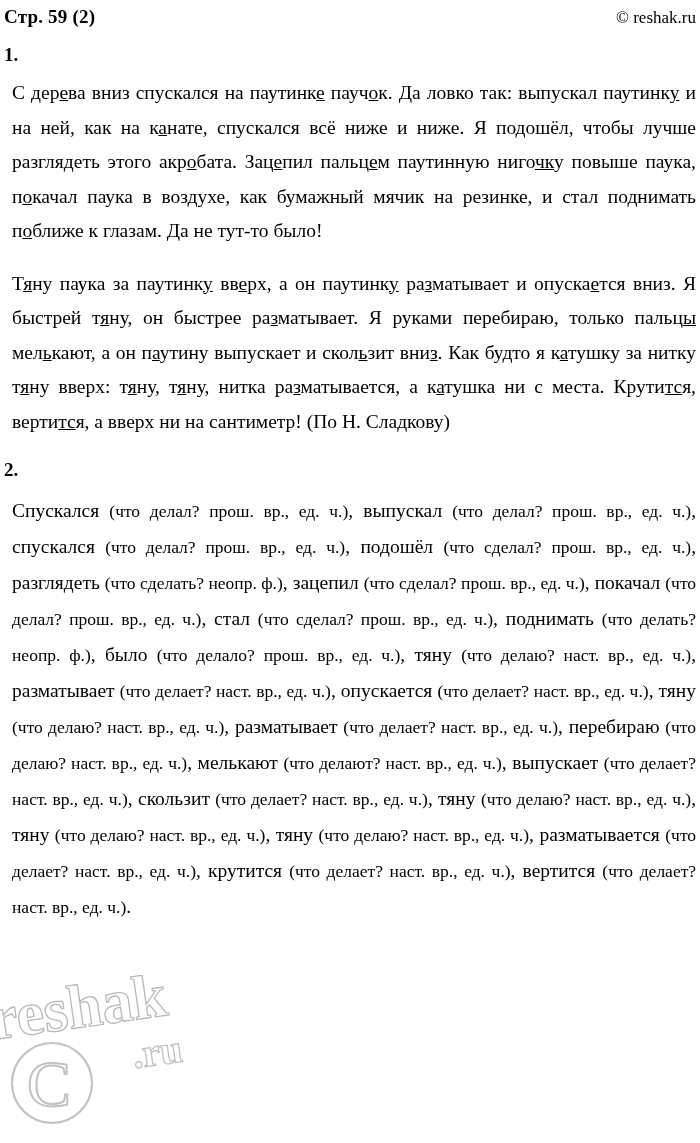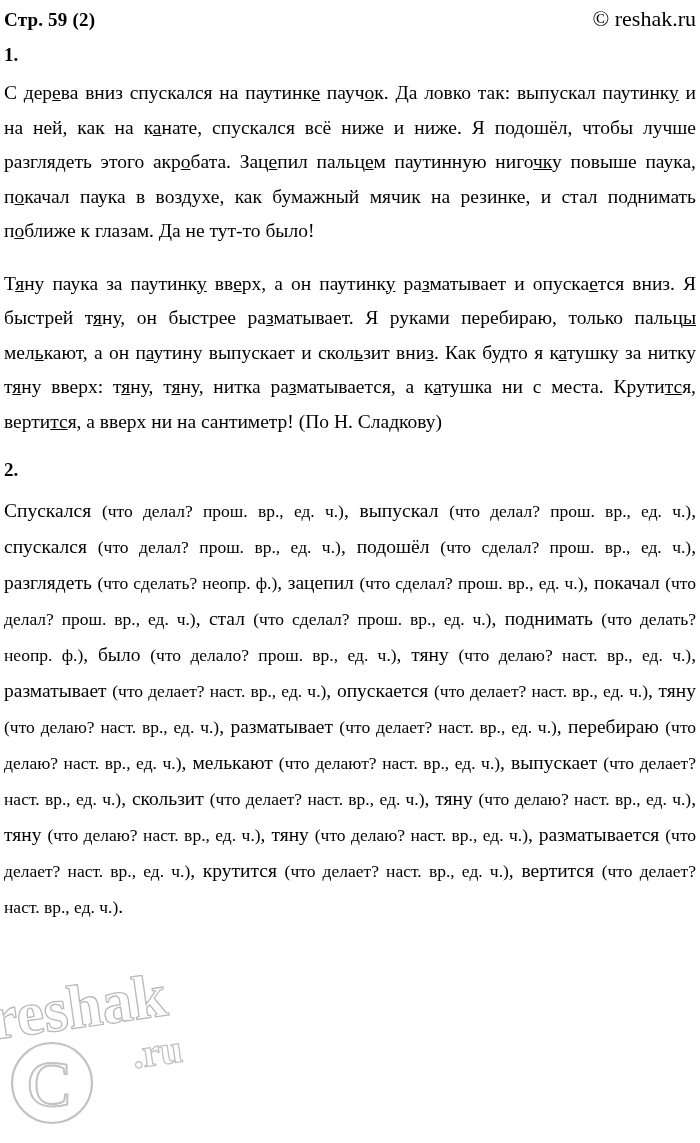--- a/index.html
+++ b/index.html
@@ -30,42 +30,42 @@
     align-items: baseline;
     justify-content: space-between;
     height: 26px;
   }
   .page-label {
     font-size: 19px;
     font-weight: bold;
     letter-spacing: 0.2px;
   }
   .watermark-credit {
-    font-size: 22px;
+    font-size: 17px;
     font-weight: normal;
   }
 
   
   .task-number {
     font-size: 19px;
     font-weight: bold;
     margin: 12px 0 10px 0;
   }
   .task-number.second {
     margin-top: 20px;
     margin-bottom: 12px;
   }
 
   
   .para {
     font-size: 19.5px;
     line-height: 34.5px;
     text-align: justify;
     text-justify: inter-word;
-    margin: 0 0 18px 0;
+    margin: 0 0 18px 8px;
     hyphens: none;
   }
   .para:last-child { margin-bottom: 0; }
 
   .para.analysis {
     line-height: 35px;
     margin-bottom: 0;
   }
 
   u.org {

